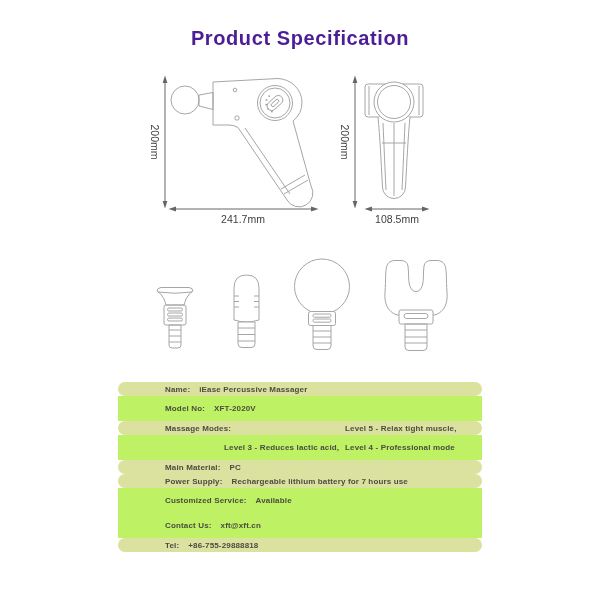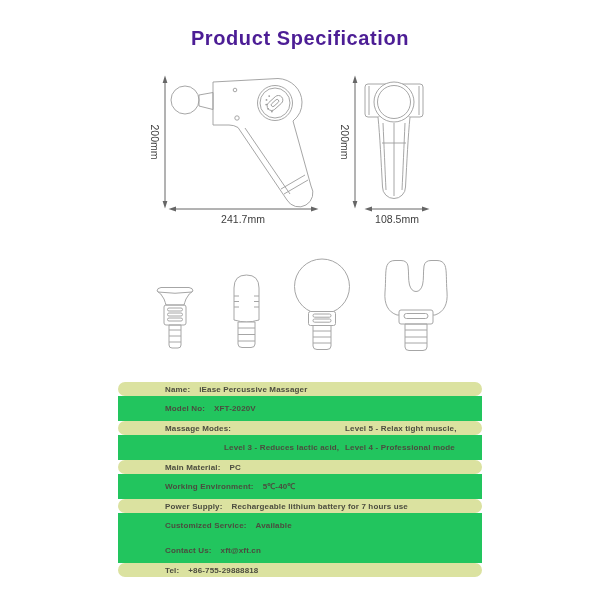--- a/index.html
+++ b/index.html
@@ -12,21 +12,21 @@
     font-size:20px;font-weight:600;letter-spacing:0.6px;color:#4c1d95;
   }
   .drawings-svg{position:absolute;left:130px;top:65px;}
   .heads-svg{position:absolute;left:140px;top:248px;}
   .spec-table{
     position:absolute;left:118px;top:382px;width:364px;
     font-size:8px;font-weight:600;letter-spacing:0.15px;color:#4b4c3f;
   }
   .trow{position:relative;padding-left:47px;box-sizing:border-box;width:364px;}
   .trow.g{height:14px;line-height:15px;background:#dbe2a0;border-radius:7px;}
-  .trow.w{height:25px;line-height:25px;background:#22c55e;}
+  .trow.w{height:25px;line-height:25px;background:#bef264;}
   .lbl{display:inline;}
   .val{display:inline;margin-left:9px;}
   .v1{position:absolute;left:106px;top:0;margin:0;}
   .v2{position:absolute;left:227px;top:0;margin:0;}
   svg .outline{fill:none;stroke:#9c9c9c;stroke-width:0.9;}
   svg .outline-w{fill:#ffffff;stroke:#9c9c9c;stroke-width:0.9;}
   svg .dim{stroke:#666666;stroke-width:1;}
   svg .dim-arrow{fill:#666666;stroke:none;}
   svg .dim-text{fill:#3d3d3d;font-size:10.5px;font-family:"Liberation Sans",sans-serif;}
   svg .head{fill:none;stroke:#a6a6a6;stroke-width:1;}
@@ -180,23 +180,20 @@
   <div class="trow w">
     <span class="lbl"></span>
     <span class="val v1">Level 3 - Reduces lactic acid,</span>
     <span class="val v2">Level 4 - Professional mode</span>
   </div>
 
   <div class="trow g">
     <span class="lbl">Main Material:</span><span class="val">PC</span>
   </div>
 
-  <div class="trow w">
-    <span class="lbl">Working Environment:</span><span class="val">5℃-40℃</span>
-  </div>
 
   <div class="trow g">
     <span class="lbl">Power Supply:</span><span class="val">Rechargeable lithium battery for 7 hours use</span>
   </div>
 
   <div class="trow w">
     <span class="lbl">Customized Service:</span><span class="val">Available</span>
   </div>
 
 

